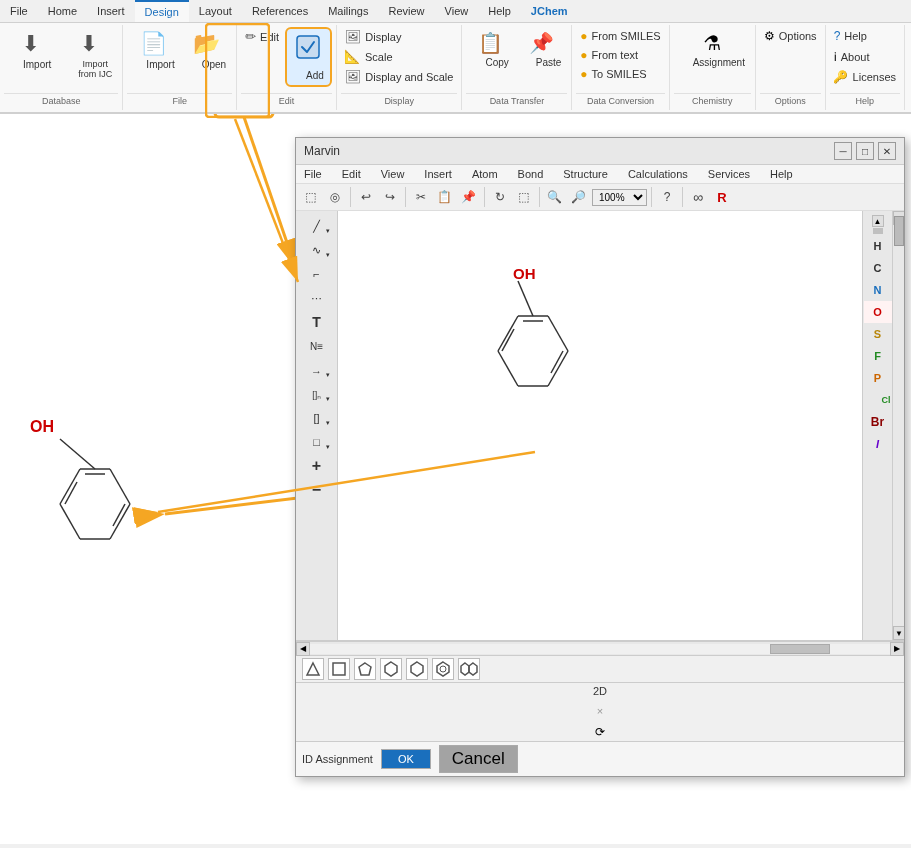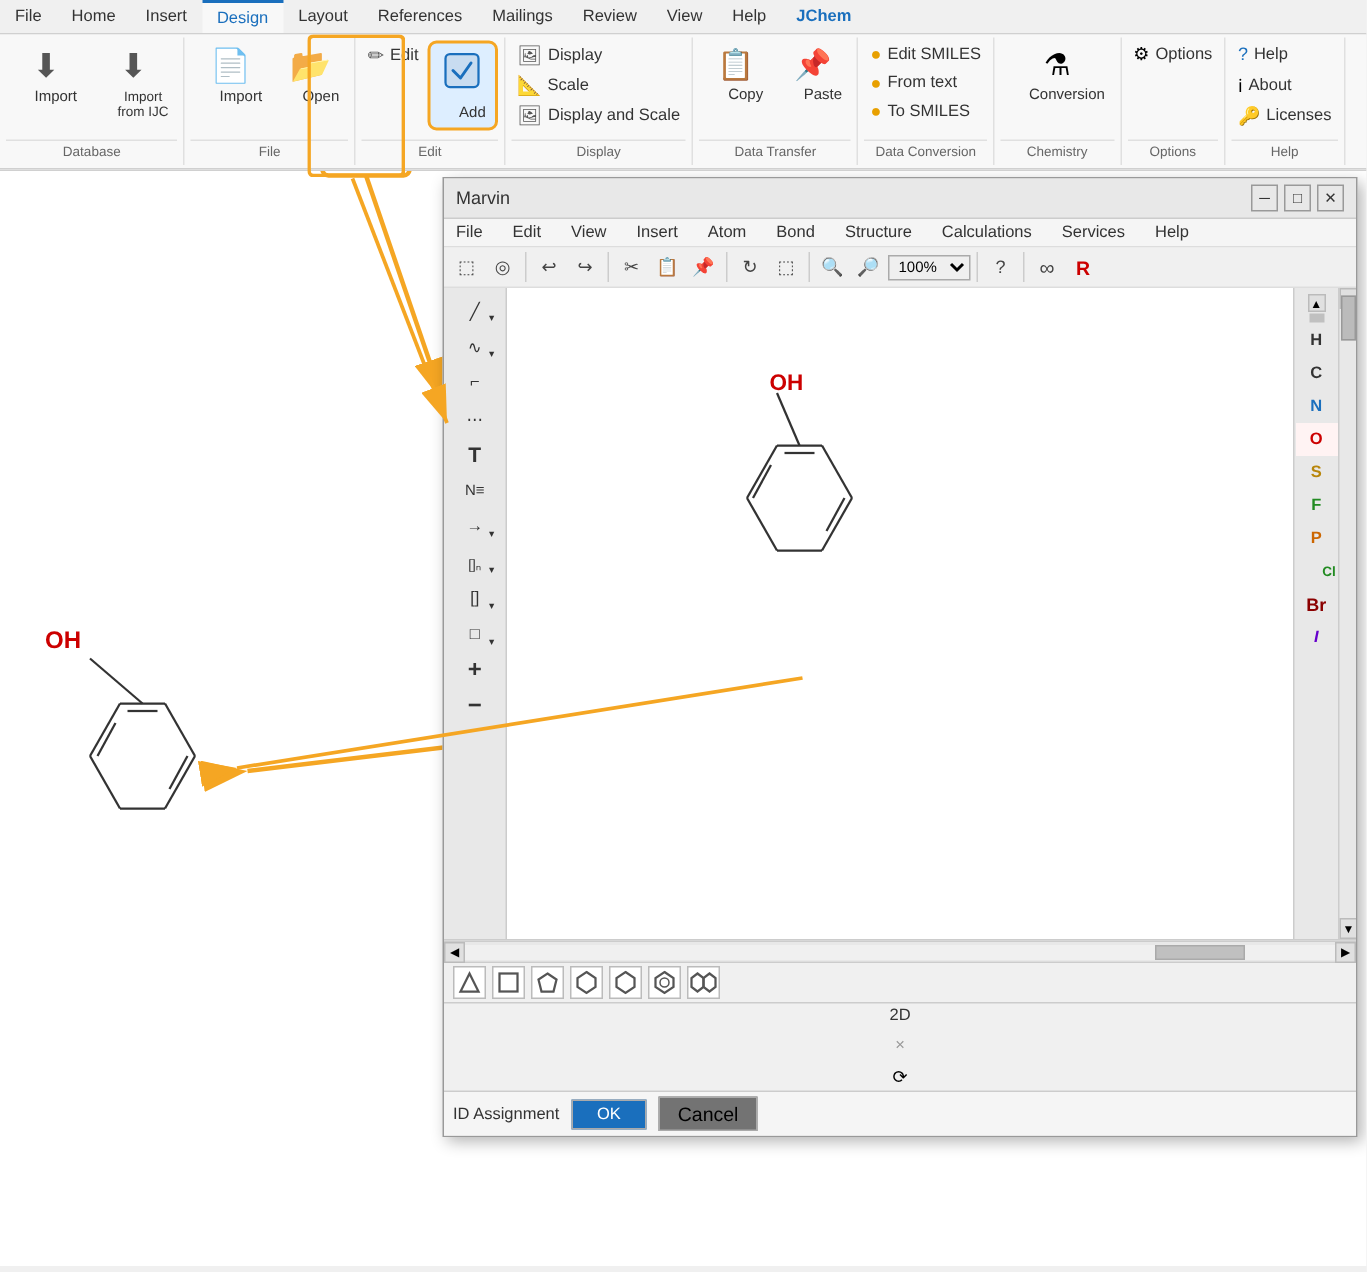--- a/index.html
+++ b/index.html
@@ -30,21 +30,21 @@
     
     .ribbon-btn-add { background: #e0eef8; border: 2px solid #f5a623; border-radius: 4px; }
 
     
     .main-area { position: relative; background: #fff; width: 911px; height: 730px; overflow: hidden; }
 
     
     .doc-area { position: absolute; top: 0; left: 0; width: 305px; height: 730px; background: #fff; }
 
     
-    .marvin-dialog { position: absolute; top: 4px; left: 295px; width: 610px; height: 640px; background: #f5f5f5; border: 1px solid #999; box-shadow: 3px 3px 10px rgba(0,0,0,0.3); display: flex; flex-direction: column; }
+    .marvin-dialog { position: absolute; top: 23px; left: 295px; width: 610px; height: 640px; background: #f5f5f5; border: 1px solid #999; box-shadow: 3px 3px 10px rgba(0,0,0,0.3); display: flex; flex-direction: column; }
     .marvin-titlebar { background: #e8e8e8; border-bottom: 1px solid #ccc; padding: 4px 8px; display: flex; align-items: center; justify-content: space-between; }
     .marvin-title { font-size: 12px; color: #333; font-weight: normal; }
     .marvin-controls { display: flex; gap: 4px; }
     .marvin-ctrl-btn { width: 18px; height: 18px; border: 1px solid #999; background: #e8e8e8; cursor: pointer; display: flex; align-items: center; justify-content: center; font-size: 10px; color: #333; }
 
     .marvin-menubar { background: #f5f5f5; border-bottom: 1px solid #ddd; padding: 2px 4px; display: flex; gap: 12px; }
     .marvin-menu-item { font-size: 11px; color: #333; cursor: pointer; padding: 1px 4px; }
 
     .marvin-toolbar { background: #f0f0f0; border-bottom: 1px solid #ddd; padding: 2px 4px; display: flex; align-items: center; gap: 2px; }
     .marvin-tool-btn { width: 22px; height: 22px; border: 1px solid transparent; background: transparent; cursor: pointer; display: flex; align-items: center; justify-content: center; font-size: 12px; color: #444; border-radius: 2px; }
@@ -80,21 +80,21 @@
     .shape-btn { width: 22px; height: 22px; border: 1px solid #bbb; background: #fff; cursor: pointer; display: flex; align-items: center; justify-content: center; }
 
     .marvin-status-bar { display: flex; align-items: center; padding: 2px 6px; gap: 8px; border-top: 1px solid #ccc; background: #f0f0f0; flex-direction: column; }
     .status-2d { font-size: 11px; color: #333; }
     .status-sep { font-size: 11px; color: #999; }
 
     .marvin-id-bar { display: flex; align-items: center; padding: 3px 6px; gap: 8px; border-top: 1px solid #ccc; background: #f5f5f5; }
     .id-label { font-size: 11px; color: #333; }
     .id-select { flex: 1; font-size: 11px; border: 1px solid #aaa; padding: 2px 4px; }
     .marvin-ok-btn { background: #e8e8e8; border: 1px solid #aaa; padding: 3px 16px; font-size: 11px; cursor: pointer; color: #fff; background: #1a6fbd; }
-    .marvin-cancel-btn { background: #737373; border: 1px solid #aaa; padding: 3px 12px; font-size: 13px; cursor: pointer; }
+    .marvin-cancel-btn { background: #a3a3a3; border: 1px solid #aaa; padding: 3px 12px; font-size: 17px; cursor: pointer; }
 
     
     .doc-phenol { position: absolute; top: 290px; left: 20px; }
     
     .arrow-overlay { position: absolute; top: 0; left: 0; width: 100%; height: 100%; pointer-events: none; }
   </style>
 </head>
 <body>
 
 <div class="ribbon">
@@ -195,40 +195,40 @@
         </div>
       </div>
       <div class="ribbon-group-label">Data Transfer</div>
     </div>
 
     <div class="ribbon-group">
       <div class="ribbon-group-content">
         <div class="small-btns-col">
           <div class="ribbon-btn-small">
             <span style="color:#e8a000; font-size:12px;">●</span>
-            <span class="label">Edit SMILES</span>
+            <span class="label">From SMILES</span>
           </div>
           <div class="ribbon-btn-small">
             <span style="color:#e8a000; font-size:12px;">●</span>
             <span class="label">From text</span>
           </div>
           <div class="ribbon-btn-small">
             <span style="color:#e8a000; font-size:12px;">●</span>
             <span class="label">To SMILES</span>
           </div>
         </div>
       </div>
       <div class="ribbon-group-label">Data Conversion</div>
     </div>
 
     <div class="ribbon-group">
       <div class="ribbon-group-content">
         <div class="ribbon-btn-large">
           <div style="font-size:20px;">⚗</div>
-          <div class="label">Conversion</div>
+          <div class="label">Assignment</div>
         </div>
       </div>
       <div class="ribbon-group-label">Chemistry</div>
     </div>
 
     <div class="ribbon-group">
       <div class="ribbon-group-content">
         <div class="small-btns-col">
           <div class="ribbon-btn-small">
             <span style="font-size:12px;">⚙</span>

